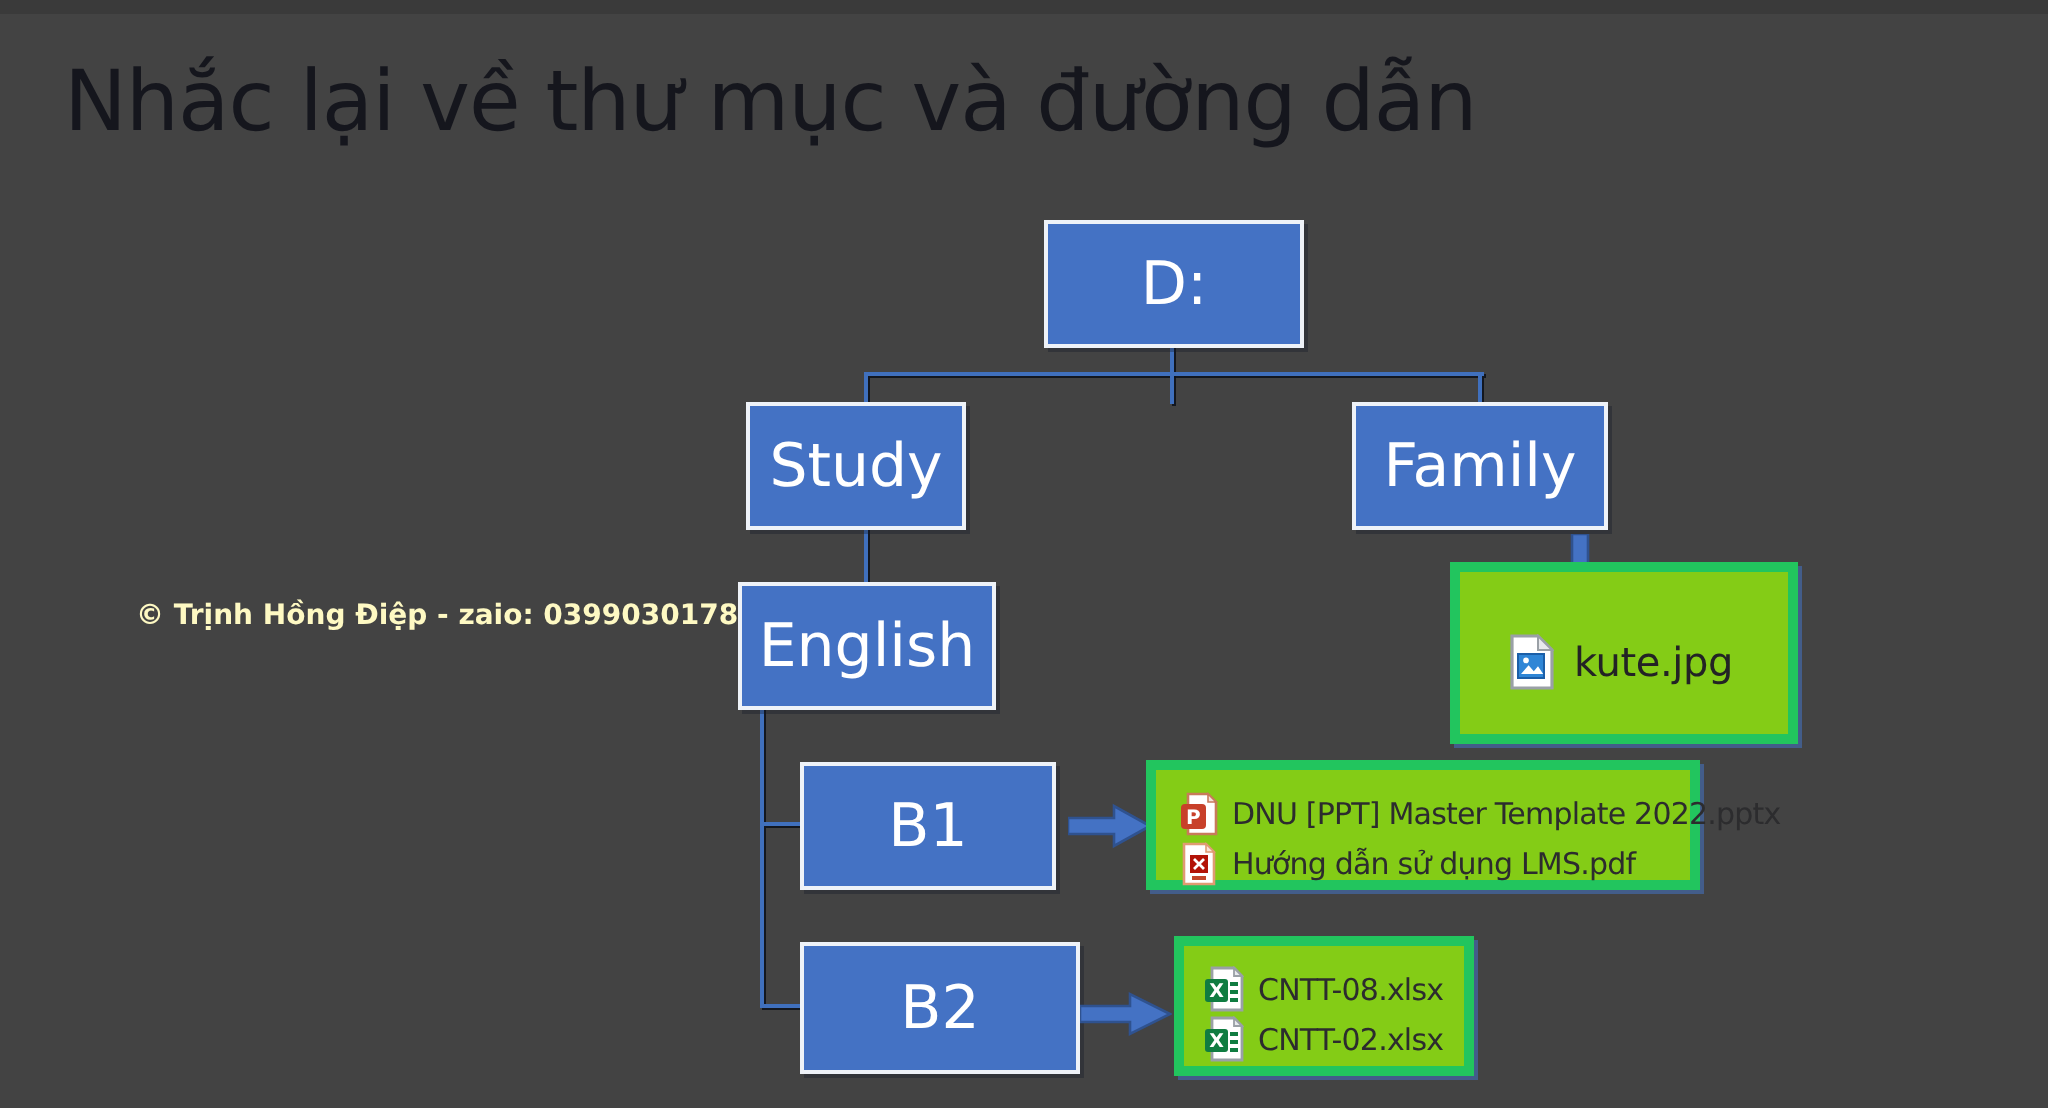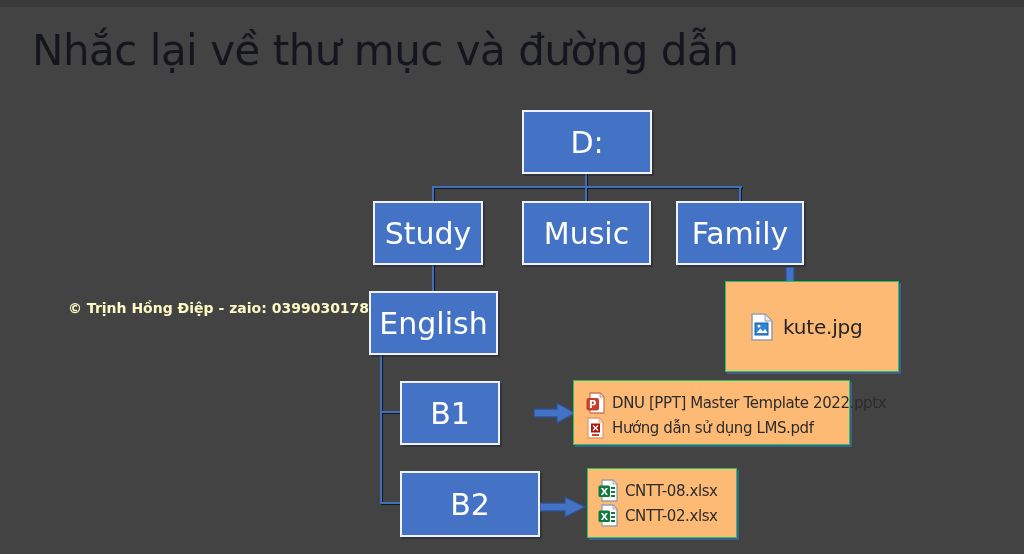--- a/index.html
+++ b/index.html
@@ -21,34 +21,34 @@
   .node{
     position:absolute;background:#4472C4;border:2px solid #eef2f8;
     box-sizing:border-box;display:flex;align-items:center;justify-content:center;
     color:#ffffff;font-size:30px;box-shadow:2px 2px 0 rgba(20,26,40,.35);
   }
   .node-d      {left:522px;top:110px;width:130px;height:64px;}
   .node-study  {left:373px;top:201px;width:110px;height:64px;}
   .node-music  {left:522px;top:201px;width:129px;height:64px;}
   .node-family {left:676px;top:201px;width:128px;height:64px;}
   .node-english{left:369px;top:291px;width:129px;height:64px;}
-  .node-b1     {left:400px;top:381px;width:100px;height:64px;}
+  .node-b1     {left:400px;top:381px;width:128px;height:64px;}
   .node-b2     {left:400px;top:471px;width:140px;height:66px;}
   .conn{position:absolute;background:#4070bd;box-shadow:1px 1px 0 rgba(10,15,25,.85);}
   .c1{left:585px;top:172px;width:2px;height:16px;}
   .c2{left:432px;top:186px;width:310px;height:2px;}
   .c3{left:432px;top:188px;width:2px;height:14px;}
   .c4{left:585px;top:188px;width:2px;height:14px;}
   .c5{left:739px;top:188px;width:2px;height:14px;}
   .c6{left:432px;top:264px;width:2px;height:28px;}
   .c7{left:380px;top:354px;width:2px;height:150px;}
   .c8{left:382px;top:411px;width:19px;height:2px;}
   .c9{left:382px;top:502px;width:19px;height:2px;}
   .panel{
-    position:absolute;background:#fdba74;border:1px solid #22c55e;
+    position:absolute;background:#84cc16;border:5px solid #22c55e;
     box-sizing:border-box;box-shadow:2px 2px 0 rgba(68,114,196,.55);
   }
   .panel-family{left:725px;top:281px;width:174px;height:91px;}
   .panel-b1{left:573px;top:380px;width:277px;height:65px;padding:9px 0 0 12px;}
   .panel-b2{left:587px;top:468px;width:150px;height:70px;padding:9px 0 0 10px;}
   .filerow{display:flex;align-items:center;gap:7px;height:25px;white-space:nowrap;}
   .filerow .fname{font-size:15px;letter-spacing:-0.4px;color:#2c2c2e;}
   .bigrow{margin:30px 0 0 24px;gap:9px;height:30px;display:flex;align-items:center;}
   .bigrow .fname{font-size:20px;letter-spacing:-0.2px;color:#232325;}
   .arrow{position:absolute;}
@@ -74,23 +74,20 @@
   <div class="conn c6"></div>
   <div class="conn c7"></div>
   <div class="conn c8"></div>
   <div class="conn c9"></div>
 
   <div class="node node-d">
     <span>D:</span>
   </div>
   <div class="node node-study">
     <span>Study</span>
-  </div>
-  <div class="node node-music">
-    <span>Music</span>
   </div>
   <div class="node node-english">
     <span>English</span>
   </div>
   <div class="node node-family">
     <span>Family</span>
   </div>
   <div class="node node-b1">
     <span>B1</span>
   </div>

